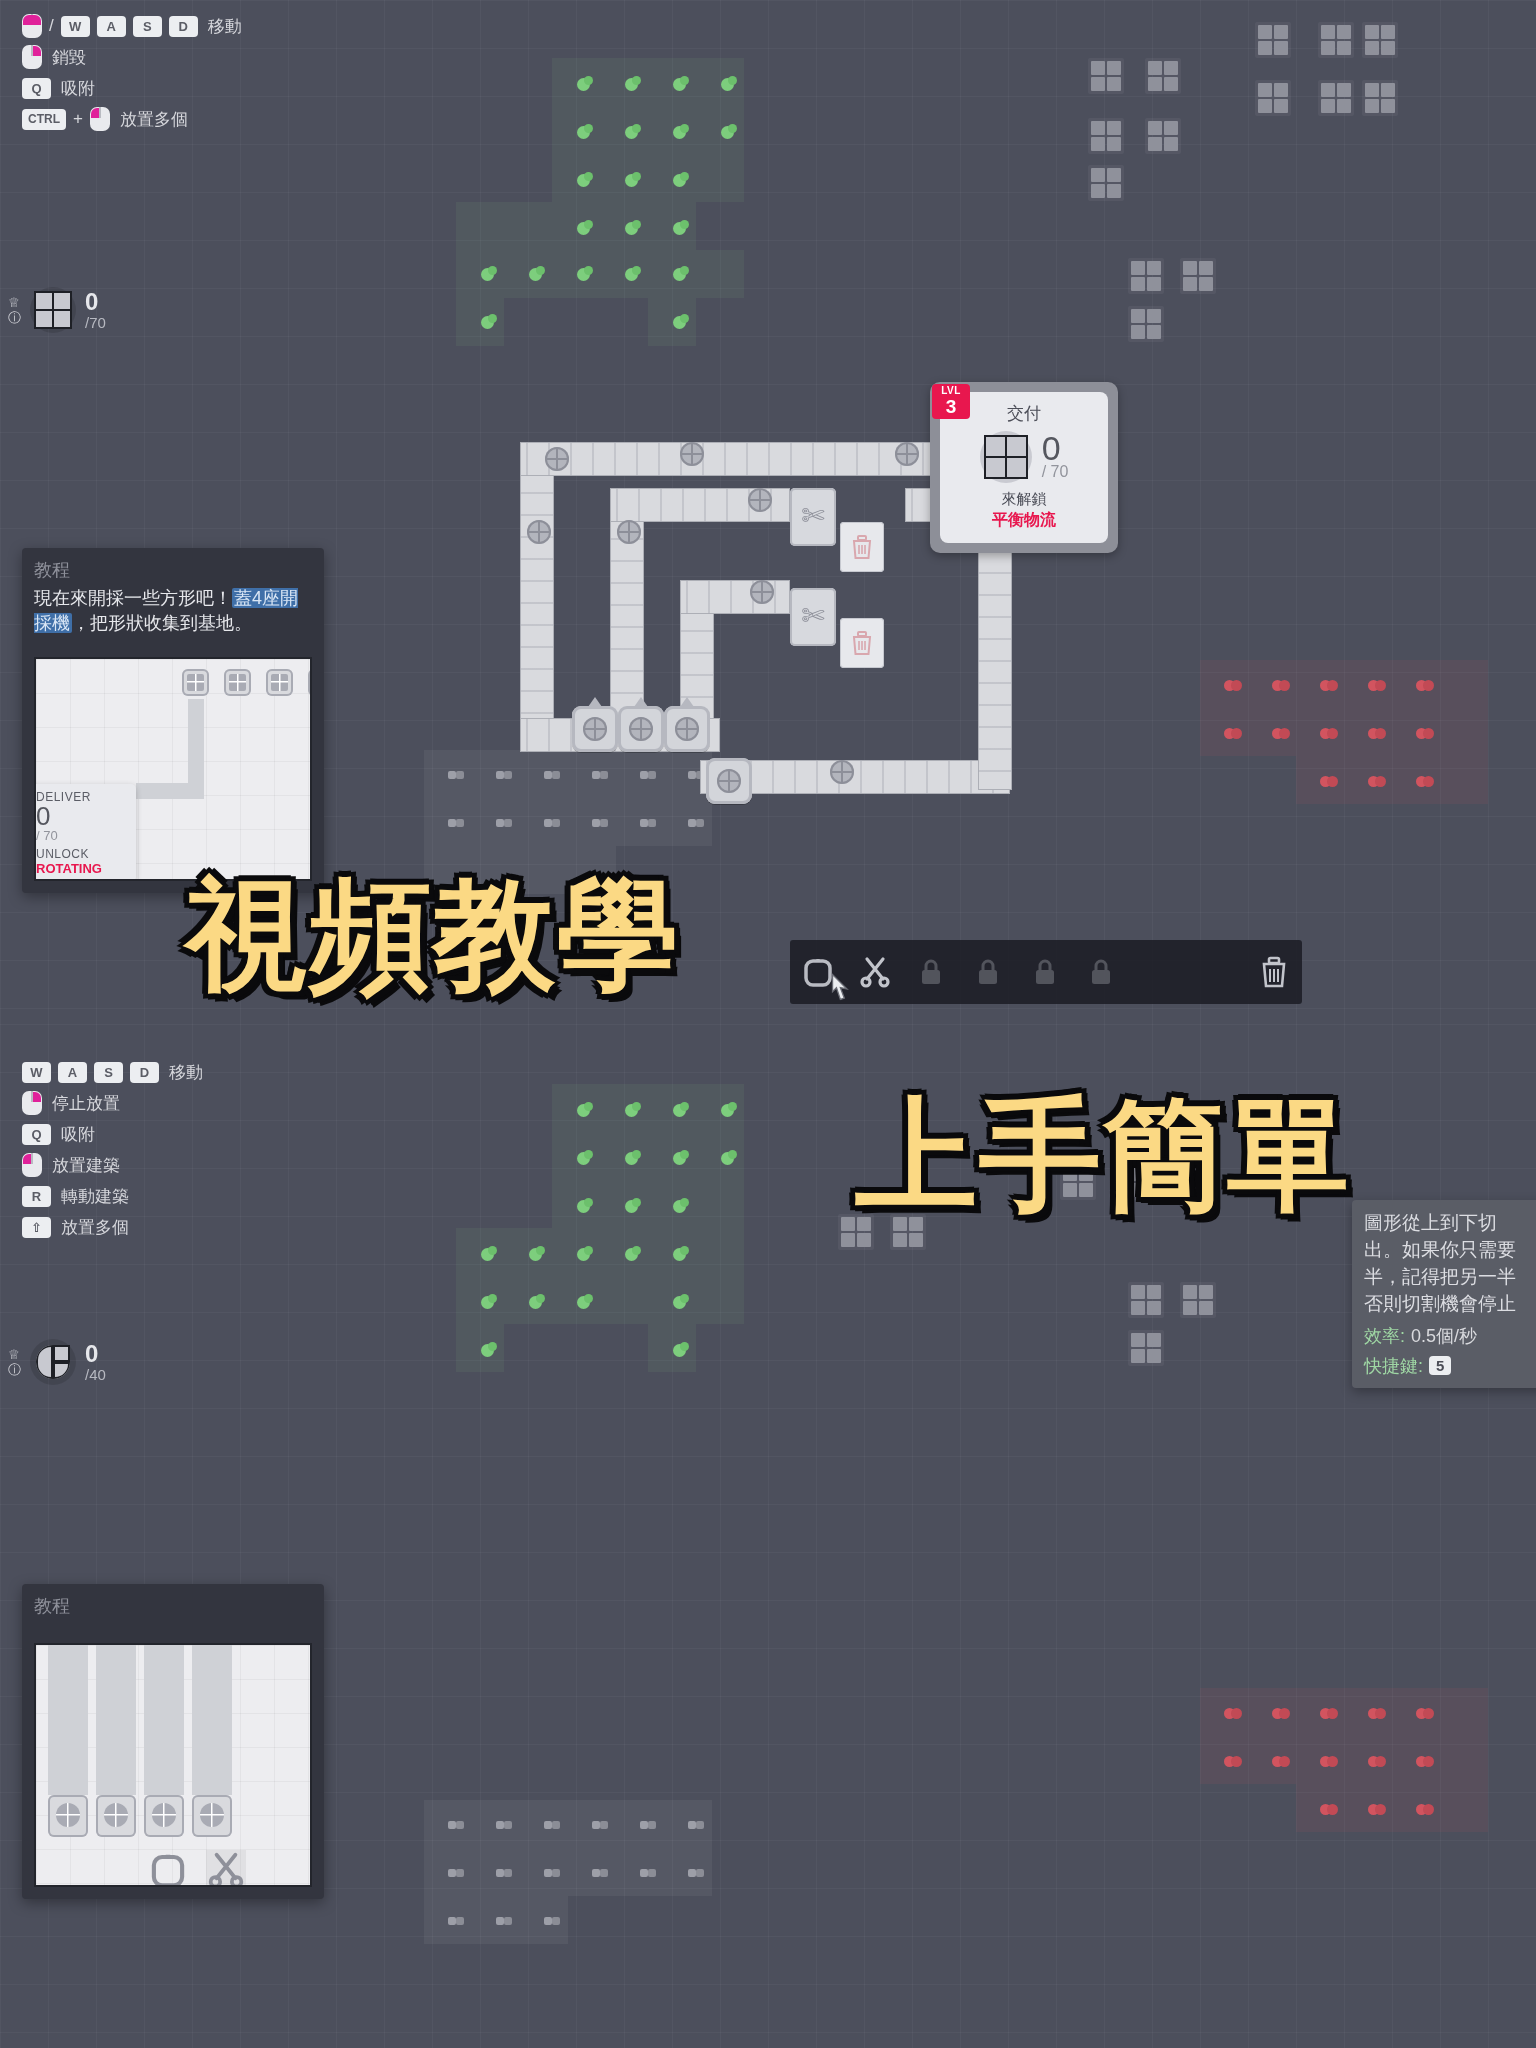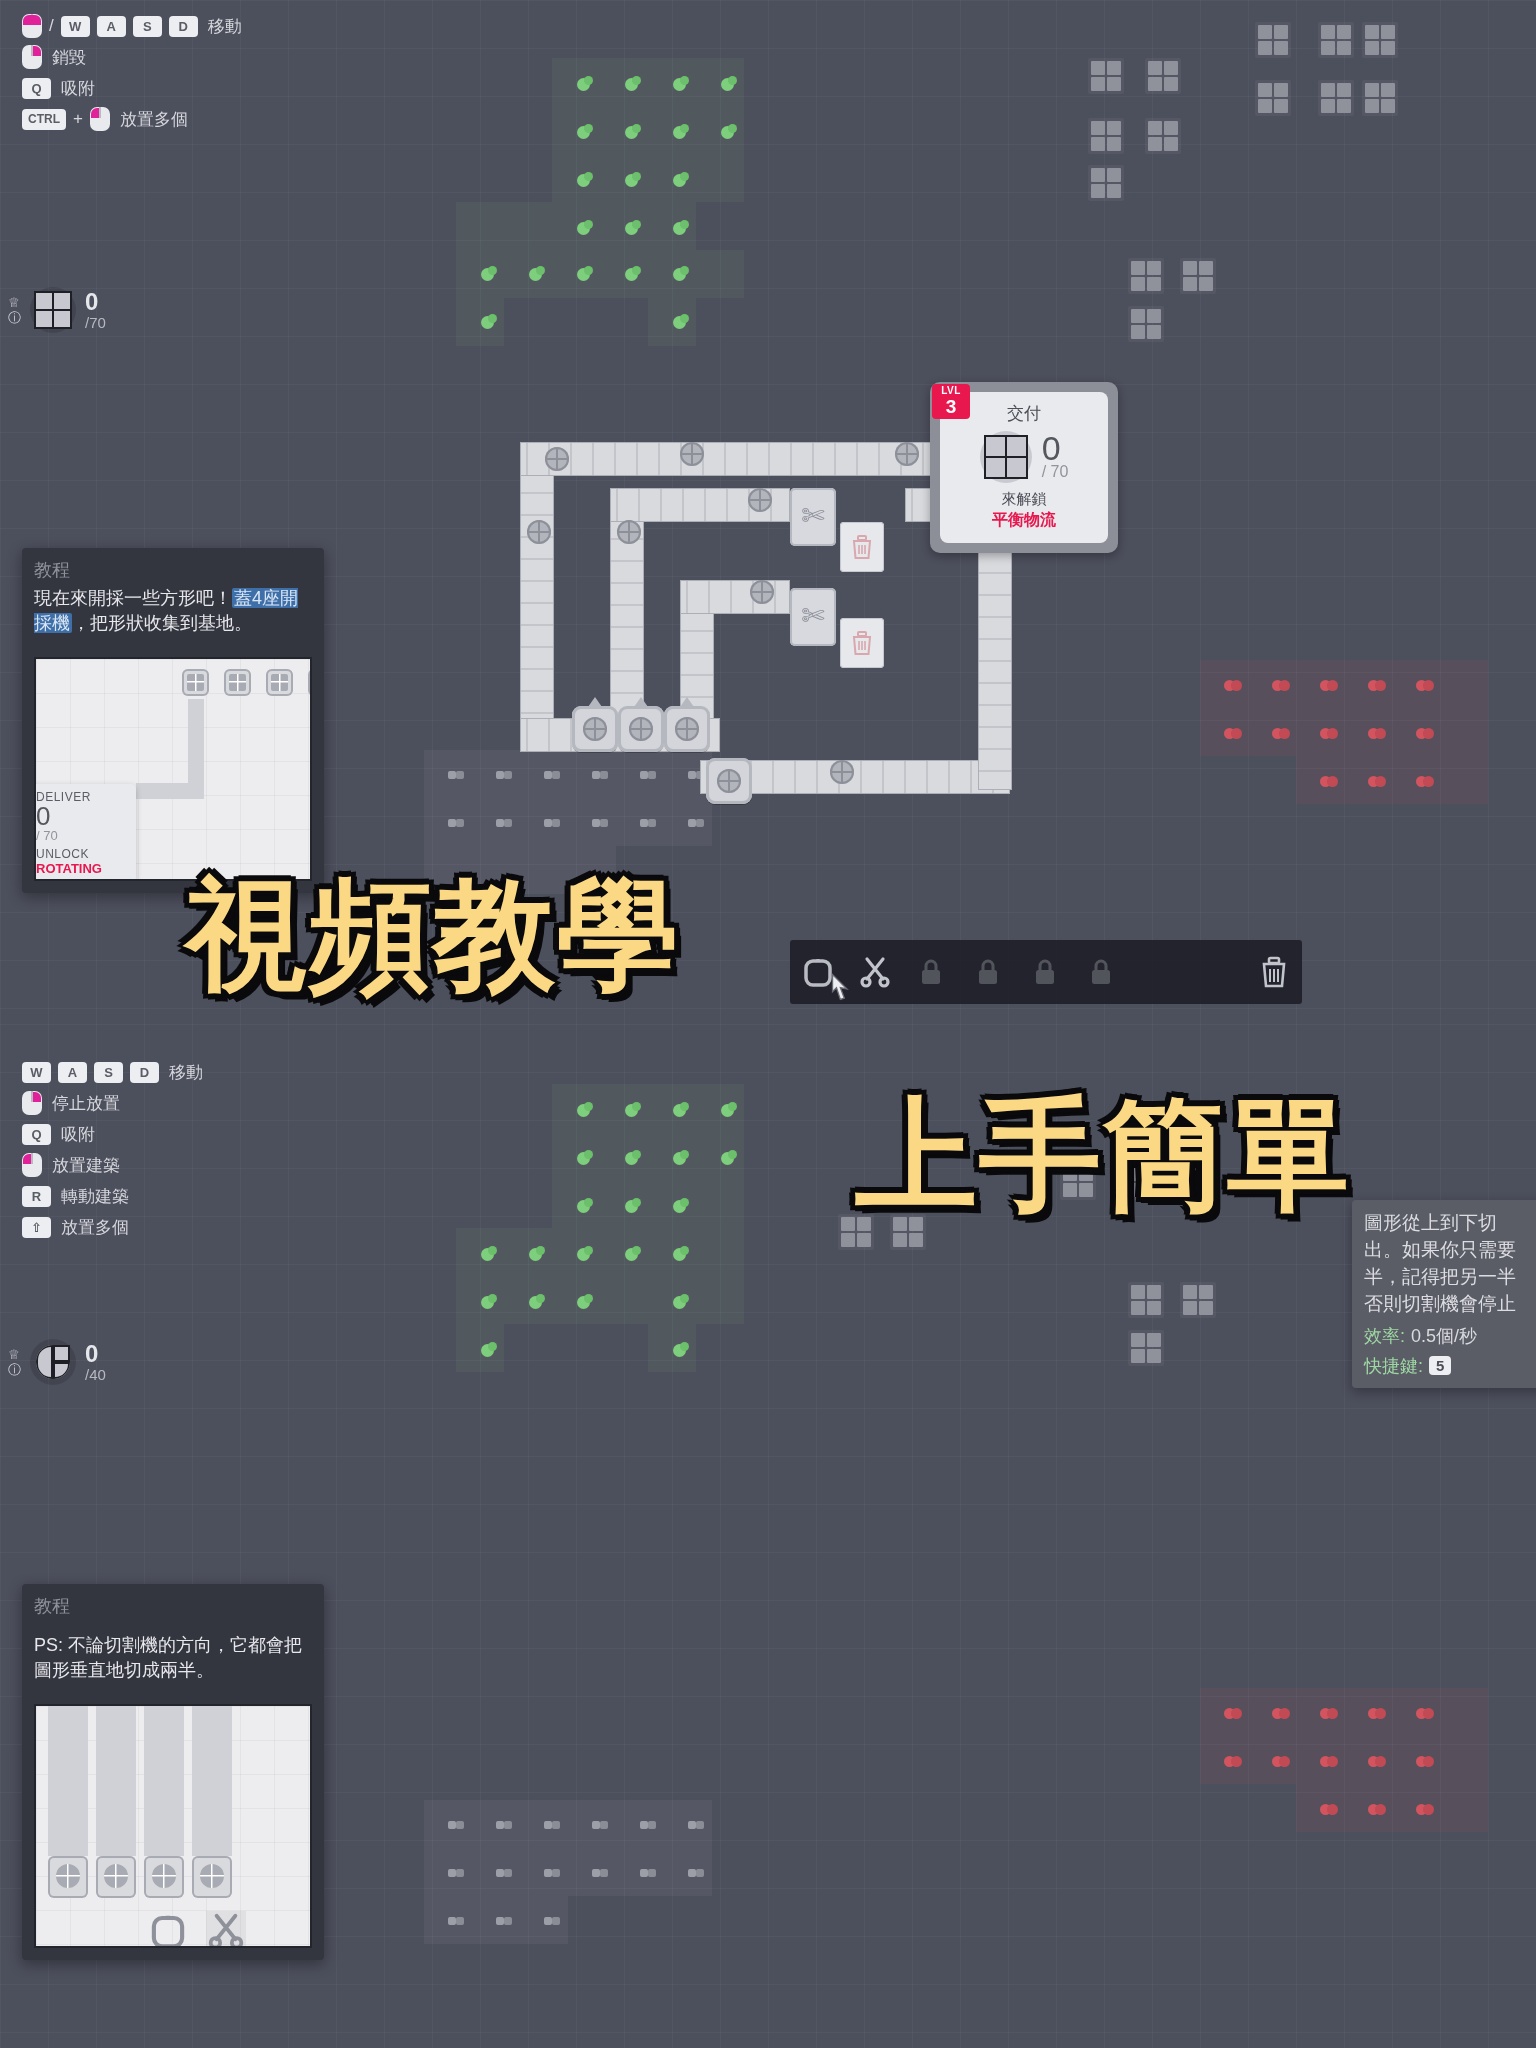--- a/index.html
+++ b/index.html
@@ -1004,21 +1004,20 @@
     </div>
     <div class="txt">
       <div class="big">0</div>
       <div class="sm">/40</div>
     </div>
   </div>
 
   <div class="tut" style="left:22px;top:560px;">
     <div class="pad">
       <div class="h">教程</div>
-      <div class="ps"><span>PS: 不論切割機的方向，它都會把圖形</span><span class="hl2">垂直地</span><span>切成兩半。</span></div>
     </div>
     <div class="prev" style="height:240px;">
       <div class="pv-grid"></div>
       <div class="pv-belt" style="left:12px;top:0;width:40px;height:150px;"></div>
       <div class="pv-belt" style="left:60px;top:0;width:40px;height:150px;"></div>
       <div class="pv-belt" style="left:108px;top:0;width:40px;height:150px;"></div>
       <div class="pv-belt" style="left:156px;top:0;width:40px;height:150px;"></div>
       <div class="pv-ext" style="left:12px;top:150px;width:40px;height:42px;">
           <b style="left:8px;top:8px;width:24px;height:24px;border-radius:50%;"></b>
         </div>

